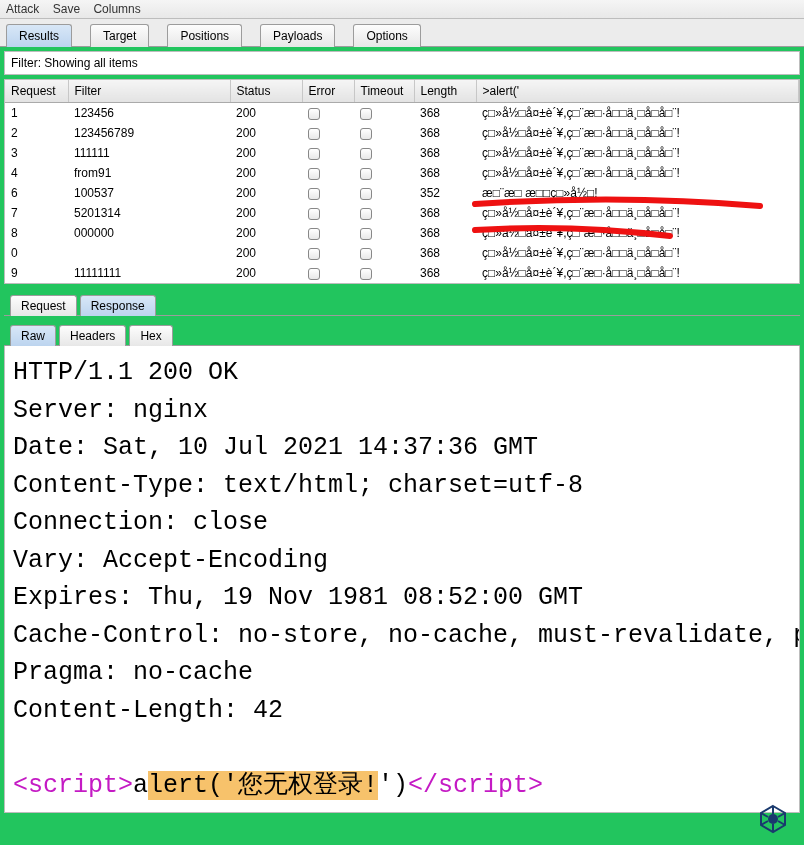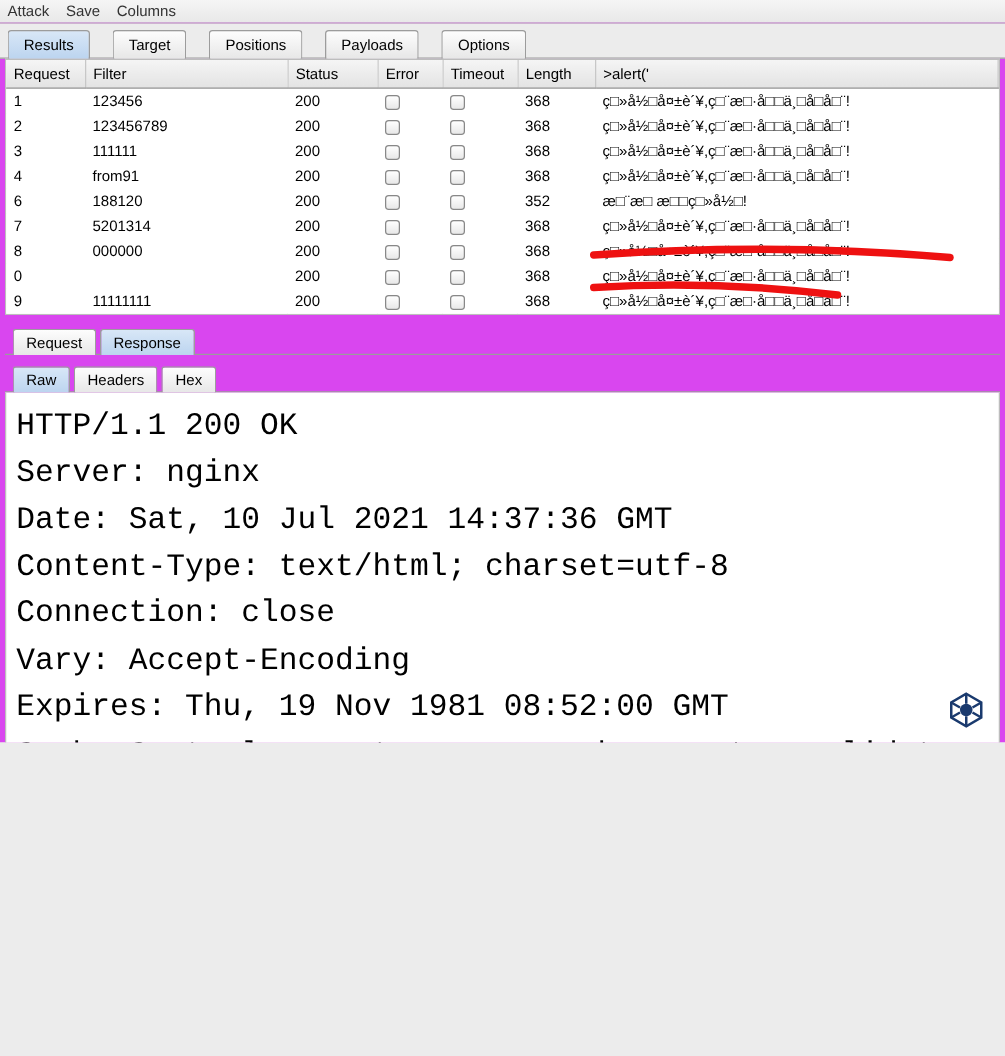--- a/index.html
+++ b/index.html
@@ -129,21 +129,21 @@
     text-align: left;
     color: #222;
   }
   .watermark .cn { font-size: 20px; font-weight: 600; letter-spacing: 1px; }
   .watermark .en { font-size: 10px; letter-spacing: 3px; color: #333; }
   .watermark .logo {
     display: inline-block;
     vertical-align: middle;
     margin-right: 6px;
   }
-  .container { position: relative; width: 804px; height: 594px; background:#d946ef; }
+  .container { position: relative; width: 804px; height: 845px; background:#22c55e; }
   .annot {
     position: absolute;
     pointer-events: none;
   }
 </style>
 </head>
 <body>
 <div class="container">
 
 <div class="menubar">
@@ -153,20 +153,21 @@
 </div>
 
 <div class="tabstrip">
   <div class="tab active">Results</div>
   <div class="tab">Target</div>
   <div class="tab">Positions</div>
   <div class="tab">Payloads</div>
   <div class="tab">Options</div>
 </div>
 
+<div class="filterbar">Filter: Showing all items</div>
 
 <div class="table-wrap">
 <table class="results">
   <colgroup>
     <col style="width:63px">
           <col style="width:162px">
           <col style="width:72px">
     <col style="width:52px">
           <col style="width:60px">
           <col style="width:62px">
@@ -215,21 +216,21 @@
             <td>4</td>
             <td>from91</td>
             <td>200</td>
             <td><span class="checkbox"></span></td>
             <td><span class="checkbox"></span></td>
             <td>368</td>
             <td>ç□»å½□å¤±è´¥,ç□¨æ□·å□□ä¸□å­□å□¨!</td>
           </tr>
           <tr>
             <td>6</td>
-            <td>188120</td>
+            <td>100537</td>
             <td>200</td>
             <td><span class="checkbox"></span></td>
             <td><span class="checkbox"></span></td>
             <td>352</td>
             <td>æ□¨æ□ æ□□ç□»å½□!</td>
           </tr>
           <tr>
             <td>7</td>
             <td>5201314</td>
             <td>200</td>

